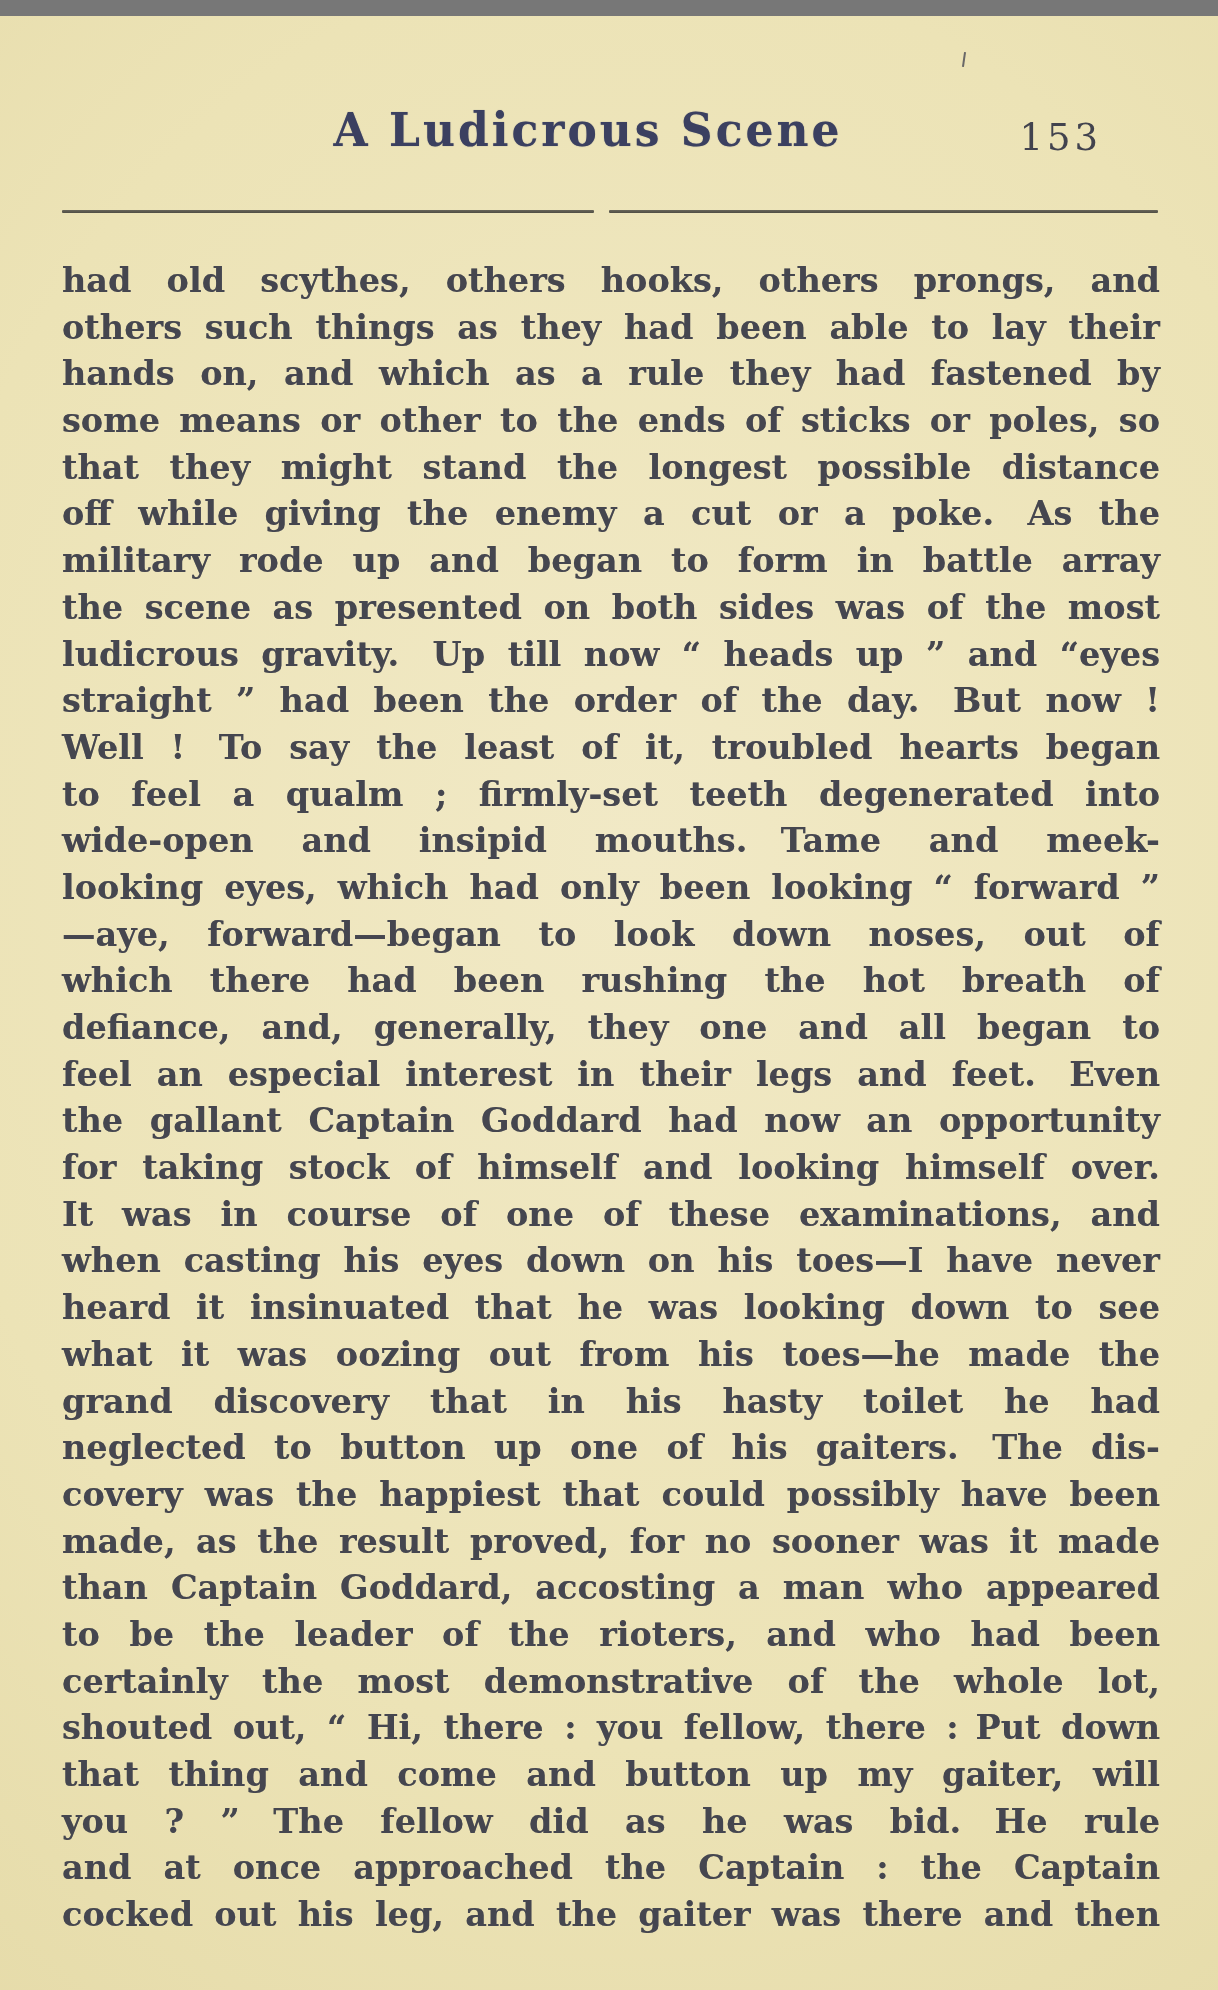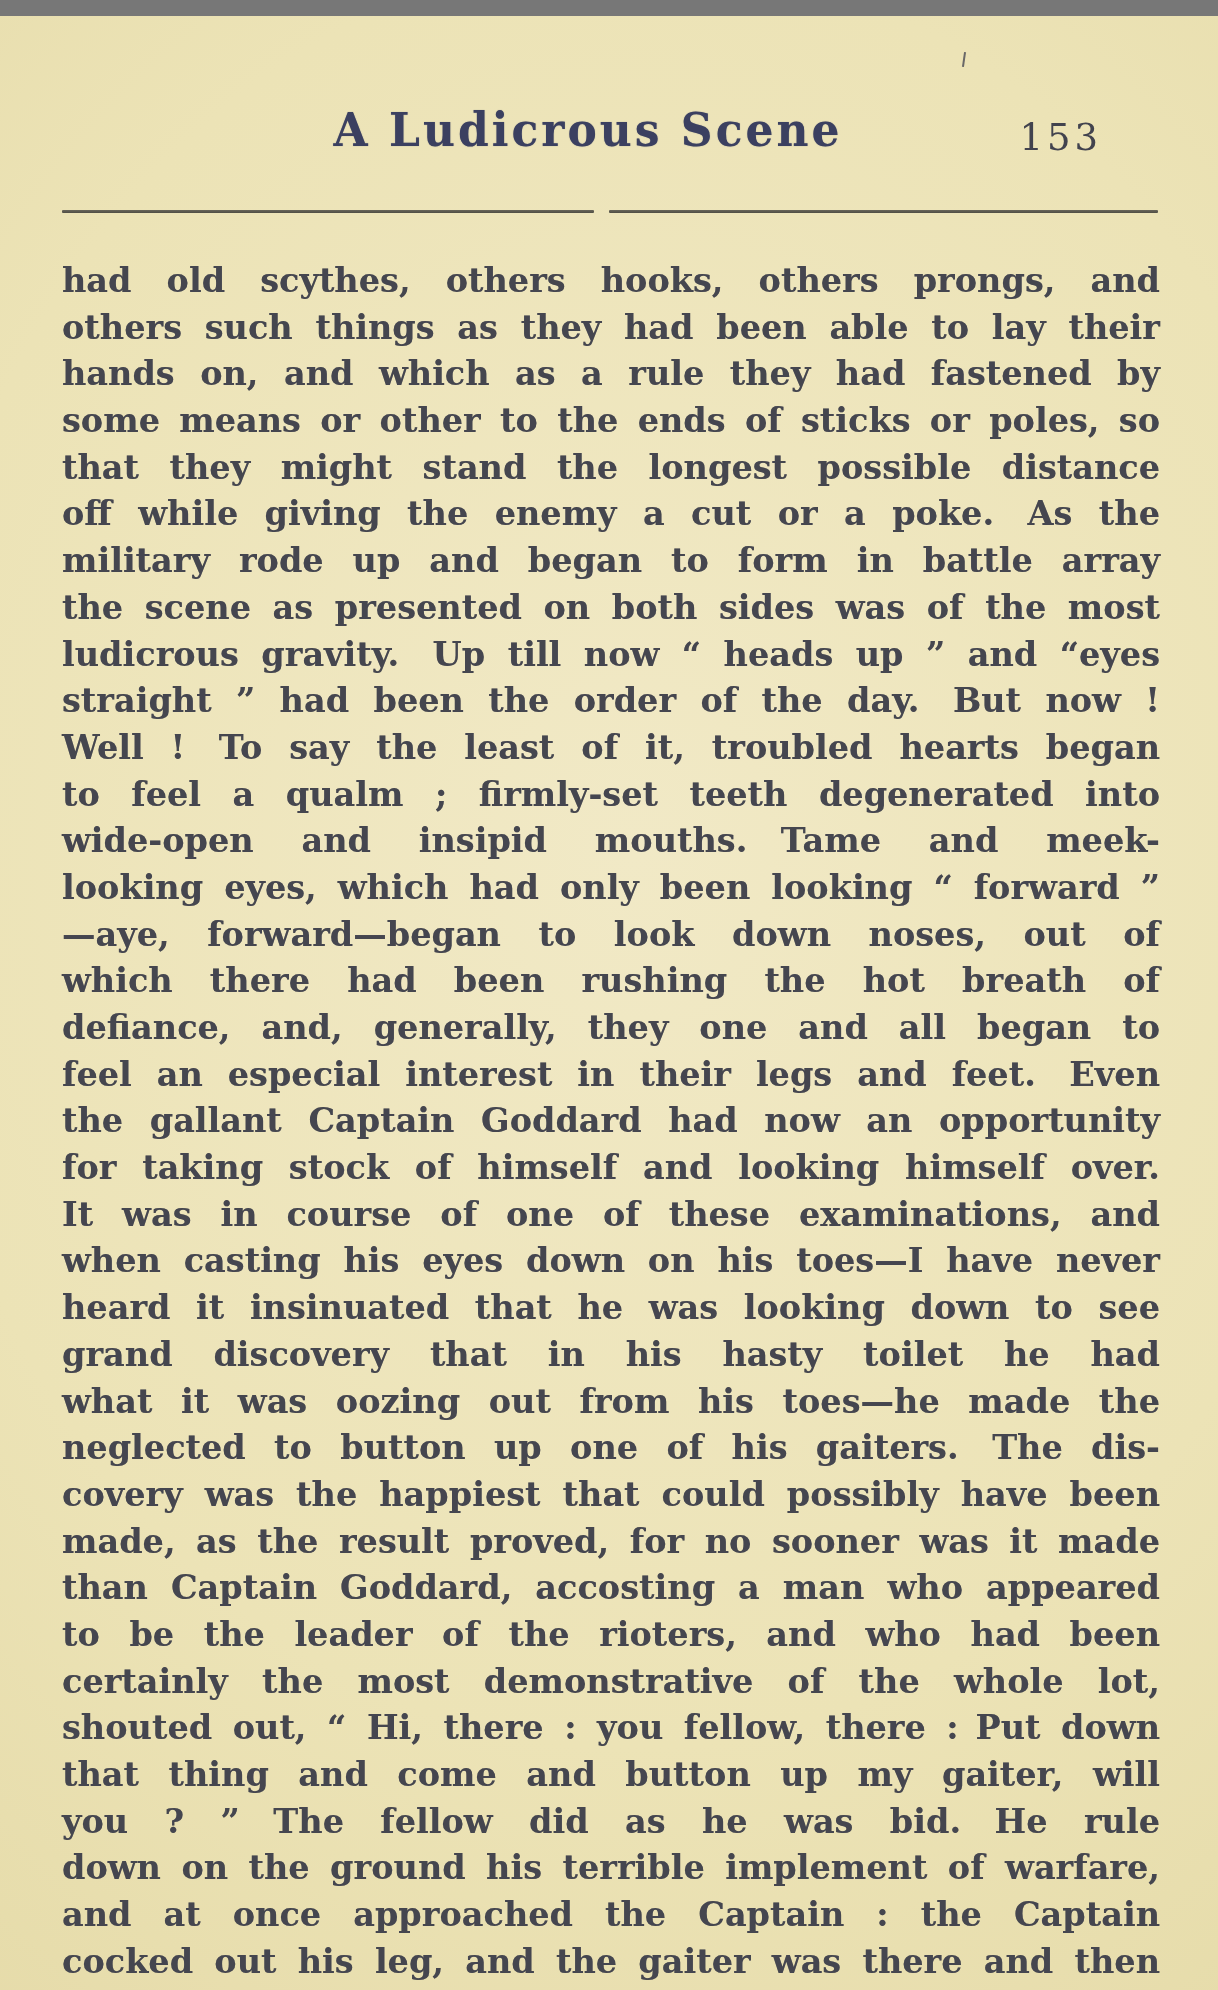--- a/index.html
+++ b/index.html
@@ -117,31 +117,30 @@
       <div class="text-line">looking eyes, which had only been looking “ forward ”</div>
       <div class="text-line">—aye, forward—began to look down noses, out of</div>
       <div class="text-line">which there had been rushing the hot breath of</div>
       <div class="text-line">defiance, and, generally, they one and all began to</div>
       <div class="text-line">feel an especial interest in their legs and feet. Even</div>
       <div class="text-line">the gallant Captain Goddard had now an opportunity</div>
       <div class="text-line">for taking stock of himself and looking himself over.</div>
       <div class="text-line">It was in course of one of these examinations, and</div>
       <div class="text-line">when casting his eyes down on his toes—I have never</div>
       <div class="text-line">heard it insinuated that he was looking down to see</div>
+      <div class="text-line">what it was oozing out from his toes—he made the</div>
       <div class="text-line">grand discovery that in his hasty toilet he had</div>
-      <div class="text-line">what it was oozing out from his toes—he made the</div>
       <div class="text-line">neglected to button up one of his gaiters. The dis-</div>
       <div class="text-line">covery was the happiest that could possibly have been</div>
       <div class="text-line">made, as the result proved, for no sooner was it made</div>
       <div class="text-line">than Captain Goddard, accosting a man who appeared</div>
       <div class="text-line">to be the leader of the rioters, and who had been</div>
       <div class="text-line">certainly the most demonstrative of the whole lot,</div>
       <div class="text-line">shouted out, “ Hi, there : you fellow, there : Put down</div>
       <div class="text-line">that thing and come and button up my gaiter, will</div>
       <div class="text-line">you ? ” The fellow did as he was bid. He rule</div>
-      <div class="text-line">down on the ground his terrible implement of warfare,</div>
       <div class="text-line">and at once approached the Captain : the Captain</div>
       <div class="text-line">cocked out his leg, and the gaiter was there and then</div>
     </div>
 
   <span class="scan-strip"></span>
 
 </div>
 
 </body></html>

